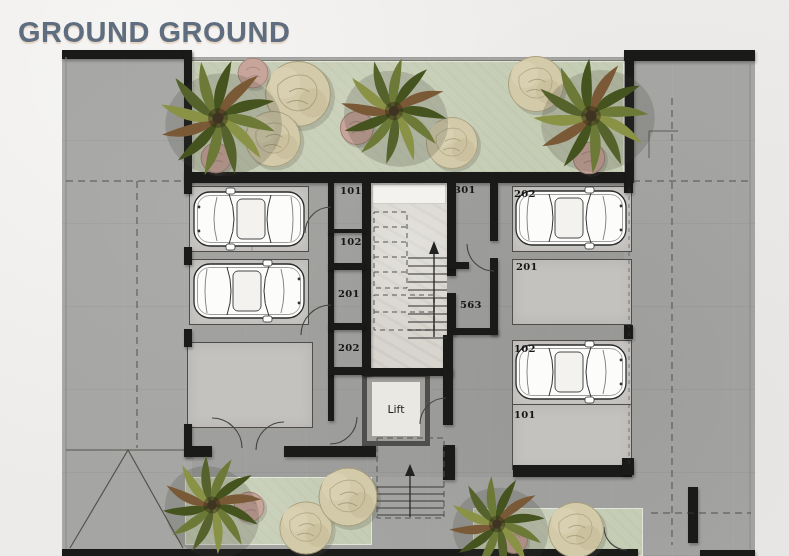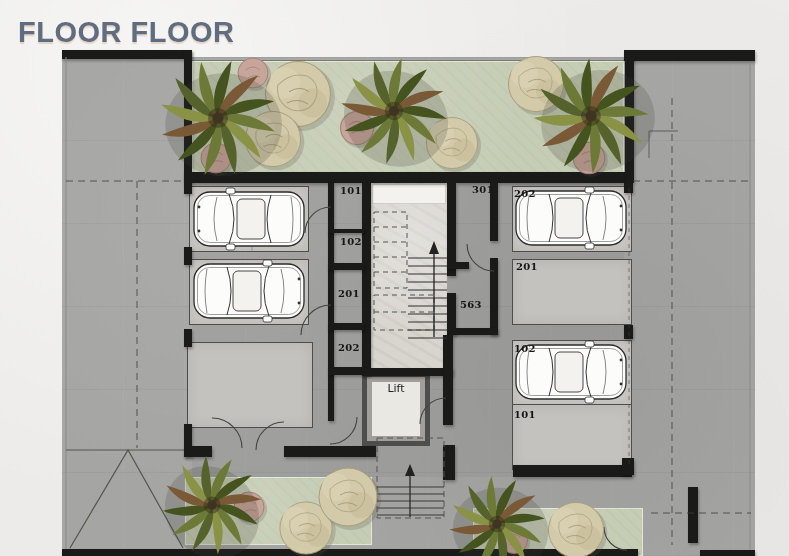--- a/index.html
+++ b/index.html
@@ -38,30 +38,30 @@
   .lbl{position:absolute;font:700 10px "DejaVu Serif", serif;color:#161616;letter-spacing:.3px}
   .stairshaft{
     position:absolute;background:#d8d5cf;
     background-image:radial-gradient(circle at 50% 30%, rgba(255,255,255,.28), transparent 70%),
       repeating-linear-gradient(30deg, rgba(0,0,0,.035) 0 3px, transparent 3px 11px);
   }
   .landing{position:absolute;background:#f3f2ef;box-shadow:inset 0 0 0 1px #cfcec9}
   .lift-outer{position:absolute;background:#4e4e4c}
   .lift-mid{position:absolute;background:#a09f9c}
   .lift-inner{
-    position:absolute;background:#eae8e3;display:flex;align-items:flex-start;justify-content:center;
+    position:absolute;background:#eae8e3;display:flex;align-items:center;justify-content:center;
     font:400 11px "DejaVu Sans", sans-serif;color:#222;
   }
   svg.overlay{position:absolute;left:0;top:0;pointer-events:none}
   .bldg-tint{position:absolute;background:rgba(30,30,25,.045)}
 </style>
 </head>
 <body>
 
-<div class="title">FLOOR FLOOR</div>
+<div class="title">GROUND GROUND</div>
 
 <div class="abs concrete" style="left:62px;top:57px;width:693px;height:499px"></div>
 <div class="bldg-tint" style="left:192px;top:183px;width:432px;height:294px"></div>
 
 <div class="abs garden" style="left:192px;top:60px;width:432px;height:112px;border-top:1px solid #79796f"></div>
 <div class="abs garden" style="left:185px;top:477px;width:187px;height:68px"></div>
 <div class="abs garden" style="left:473px;top:508px;width:170px;height:48px"></div>
 
 <div class="spot" style="left:189px;top:186px;width:118px;height:64px"></div>
 <div class="spot" style="left:189px;top:259px;width:118px;height:64px"></div>
@@ -241,18 +241,18 @@
   <use href="#palm" transform="translate(394,111) scale(1.02) rotate(25)"></use>
   <use href="#palm" transform="translate(591,116) scale(1.1) rotate(-15)"></use>
   <use href="#palm" transform="translate(212,505) scale(0.95) rotate(40)"></use>
   <use href="#palm" transform="translate(497,524) scale(0.92) rotate(10)"></use>
 </svg>
 
 <div class="lbl" style="left:340px;top:185px">101</div>
 <div class="lbl" style="left:340px;top:236px">102</div>
 <div class="lbl" style="left:338px;top:288px">201</div>
 <div class="lbl" style="left:338px;top:342px">202</div>
-<div class="lbl" style="left:472px;top:184px">301</div>
+<div class="lbl" style="left:454px;top:184px">301</div>
 <div class="lbl" style="left:460px;top:299px">563</div>
 <div class="lbl" style="left:514px;top:188px">202</div>
 <div class="lbl" style="left:516px;top:261px">201</div>
 <div class="lbl" style="left:514px;top:343px">102</div>
 <div class="lbl" style="left:514px;top:409px">101</div>
 
 </body></html>

